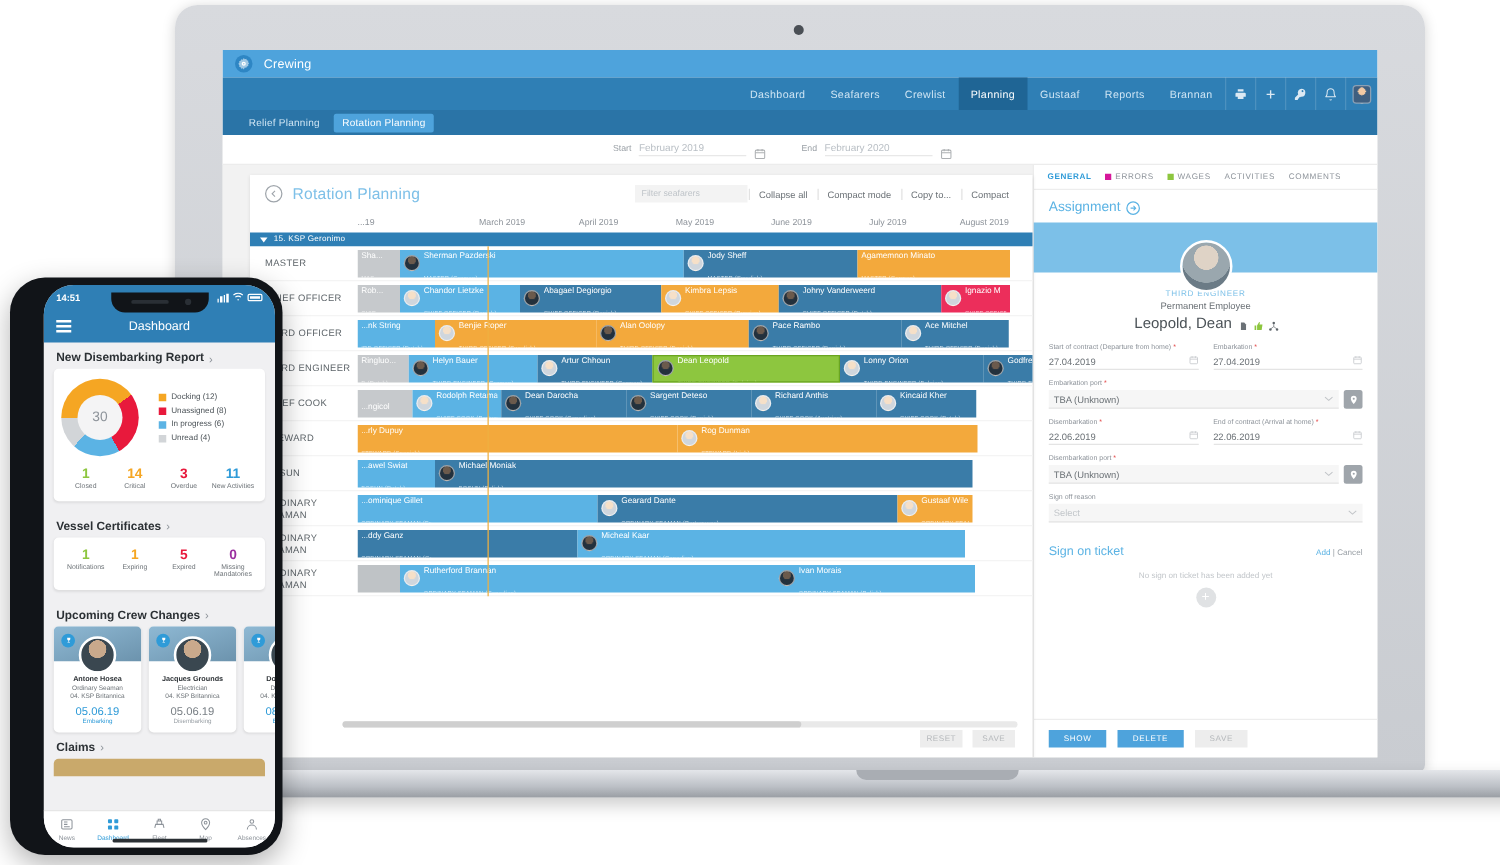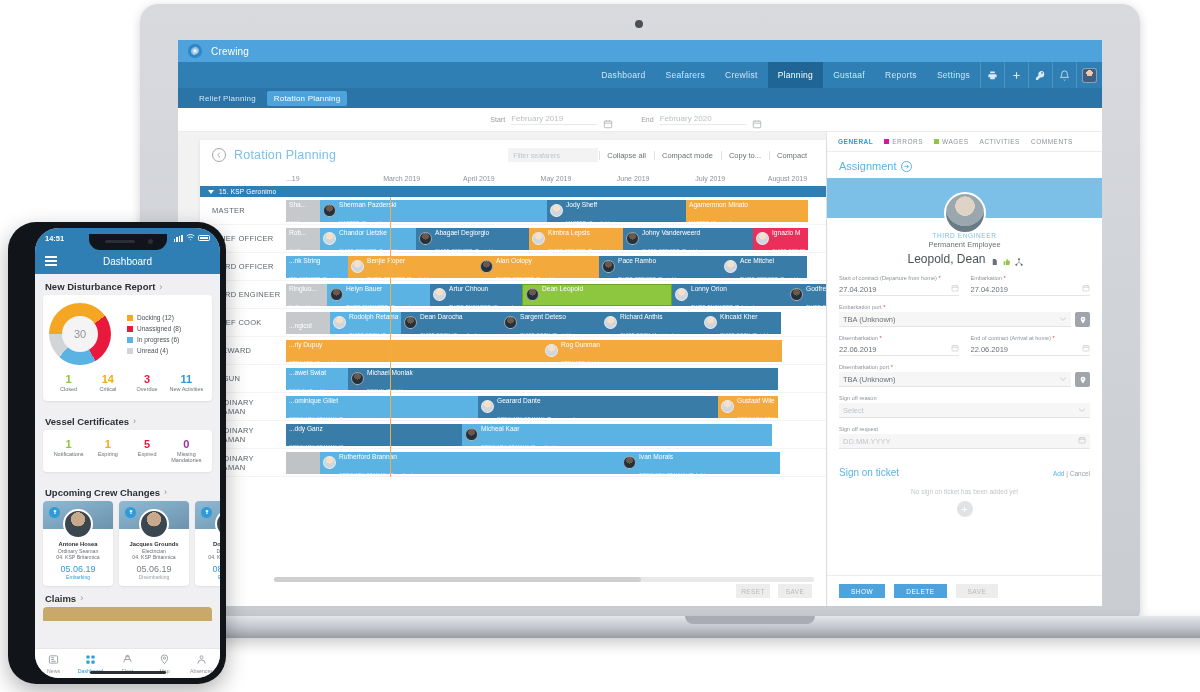--- a/index.html
+++ b/index.html
@@ -277,21 +277,21 @@
 
     <div class="navbar">
       <div class="navspace"></div>
       <div id="navitems" style="display:flex">
           <span class="navitem">Dashboard</span>
           <span class="navitem">Seafarers</span>
           <span class="navitem">Crewlist</span>
           <span class="navitem active">Planning</span>
           <span class="navitem">Gustaaf</span>
           <span class="navitem">Reports</span>
-          <span class="navitem">Settings</span>
+          <span class="navitem">Brannan</span>
         </div>
       <div class="navicons">
         <span class="navicon">
           <svg width="11" height="11" viewBox="0 0 24 24" fill="#dce9f3">
               <path d="M7 3h10v4H7zM5 9h14a2 2 0 012 2v5h-4v4H7v-4H3v-5a2 2 0 012-2zm4 8h6v3H9z"></path>
             </svg>
         </span>
         <span class="navicon">
           <svg width="11" height="11" viewBox="0 0 24 24" fill="none" stroke="#dce9f3" stroke-width="2.4">
               <path d="M12 5v14M5 12h14"></path>
@@ -862,32 +862,20 @@
               <div class="fld">
     <div class="flab"><span>Sign off reason</span></div>
     <span class="fctl ph fill">
       <span>Select</span>
       <span class="ic"><svg width="8" height="6" viewBox="0 0 24 14" fill="none" stroke="#8d939a" stroke-width="2.4">
                       <path d="M3 3l9 8 9-8"></path>
                     </svg></span>
                 </span>
               </div>
             </div>
-   <div class="frow">
-              <div class="fld">
-    <div class="flab"><span>Sign off request</span></div>
-    <span class="fctl ph fill">
-      <span>DD.MM.YYYY</span>
-      <span class="ic"><svg width="8" height="8" viewBox="0 0 24 24" fill="none" stroke="#8d939a" stroke-width="2">
-                      <rect x="3" y="5" width="18" height="16" rx="2"></rect>
-                      <path d="M3 10h18M8 3v4M16 3v4"></path>
-                    </svg></span>
-                </span>
-              </div>
-            </div>
           </div>
 
         <div class="ticket">
           <div class="tickhdr">
             <span class="ticktitle">Sign on ticket</span>
             <span class="tickacts">
               <b>Add</b>
               <span> | </span>
               <span>Cancel</span>
             </span>
@@ -941,21 +929,21 @@
             <i></i>
             <i></i>
             <i></i>
           </span>
         <span class="pnavtitle">Dashboard</span>
       </div>
 
       <div class="pcontent">
 
         <div class="psec">
-          <span>New Disturbance Report</span>
+          <span>New Disembarking Report</span>
           <span class="chev">›</span>
         </div>
         <div class="pcard">
           <div class="donutrow">
             <div class="donut" id="donut" style="background: conic-gradient(from -90deg, rgb(245, 166, 35) 0deg, rgb(245, 166, 35) 144deg, rgb(232, 25, 60) 144deg, rgb(232, 25, 60) 240deg, rgb(91, 179, 228) 240deg, rgb(91, 179, 228) 312deg, rgb(210, 213, 216) 312deg, rgb(210, 213, 216) 360deg);">
               <span class="donutnum">30</span>
             </div>
             <div class="legend" id="donutlegend">
                 <span class="lgi">
                   <i class="lgsw" style="background:#f5a623"></i>

